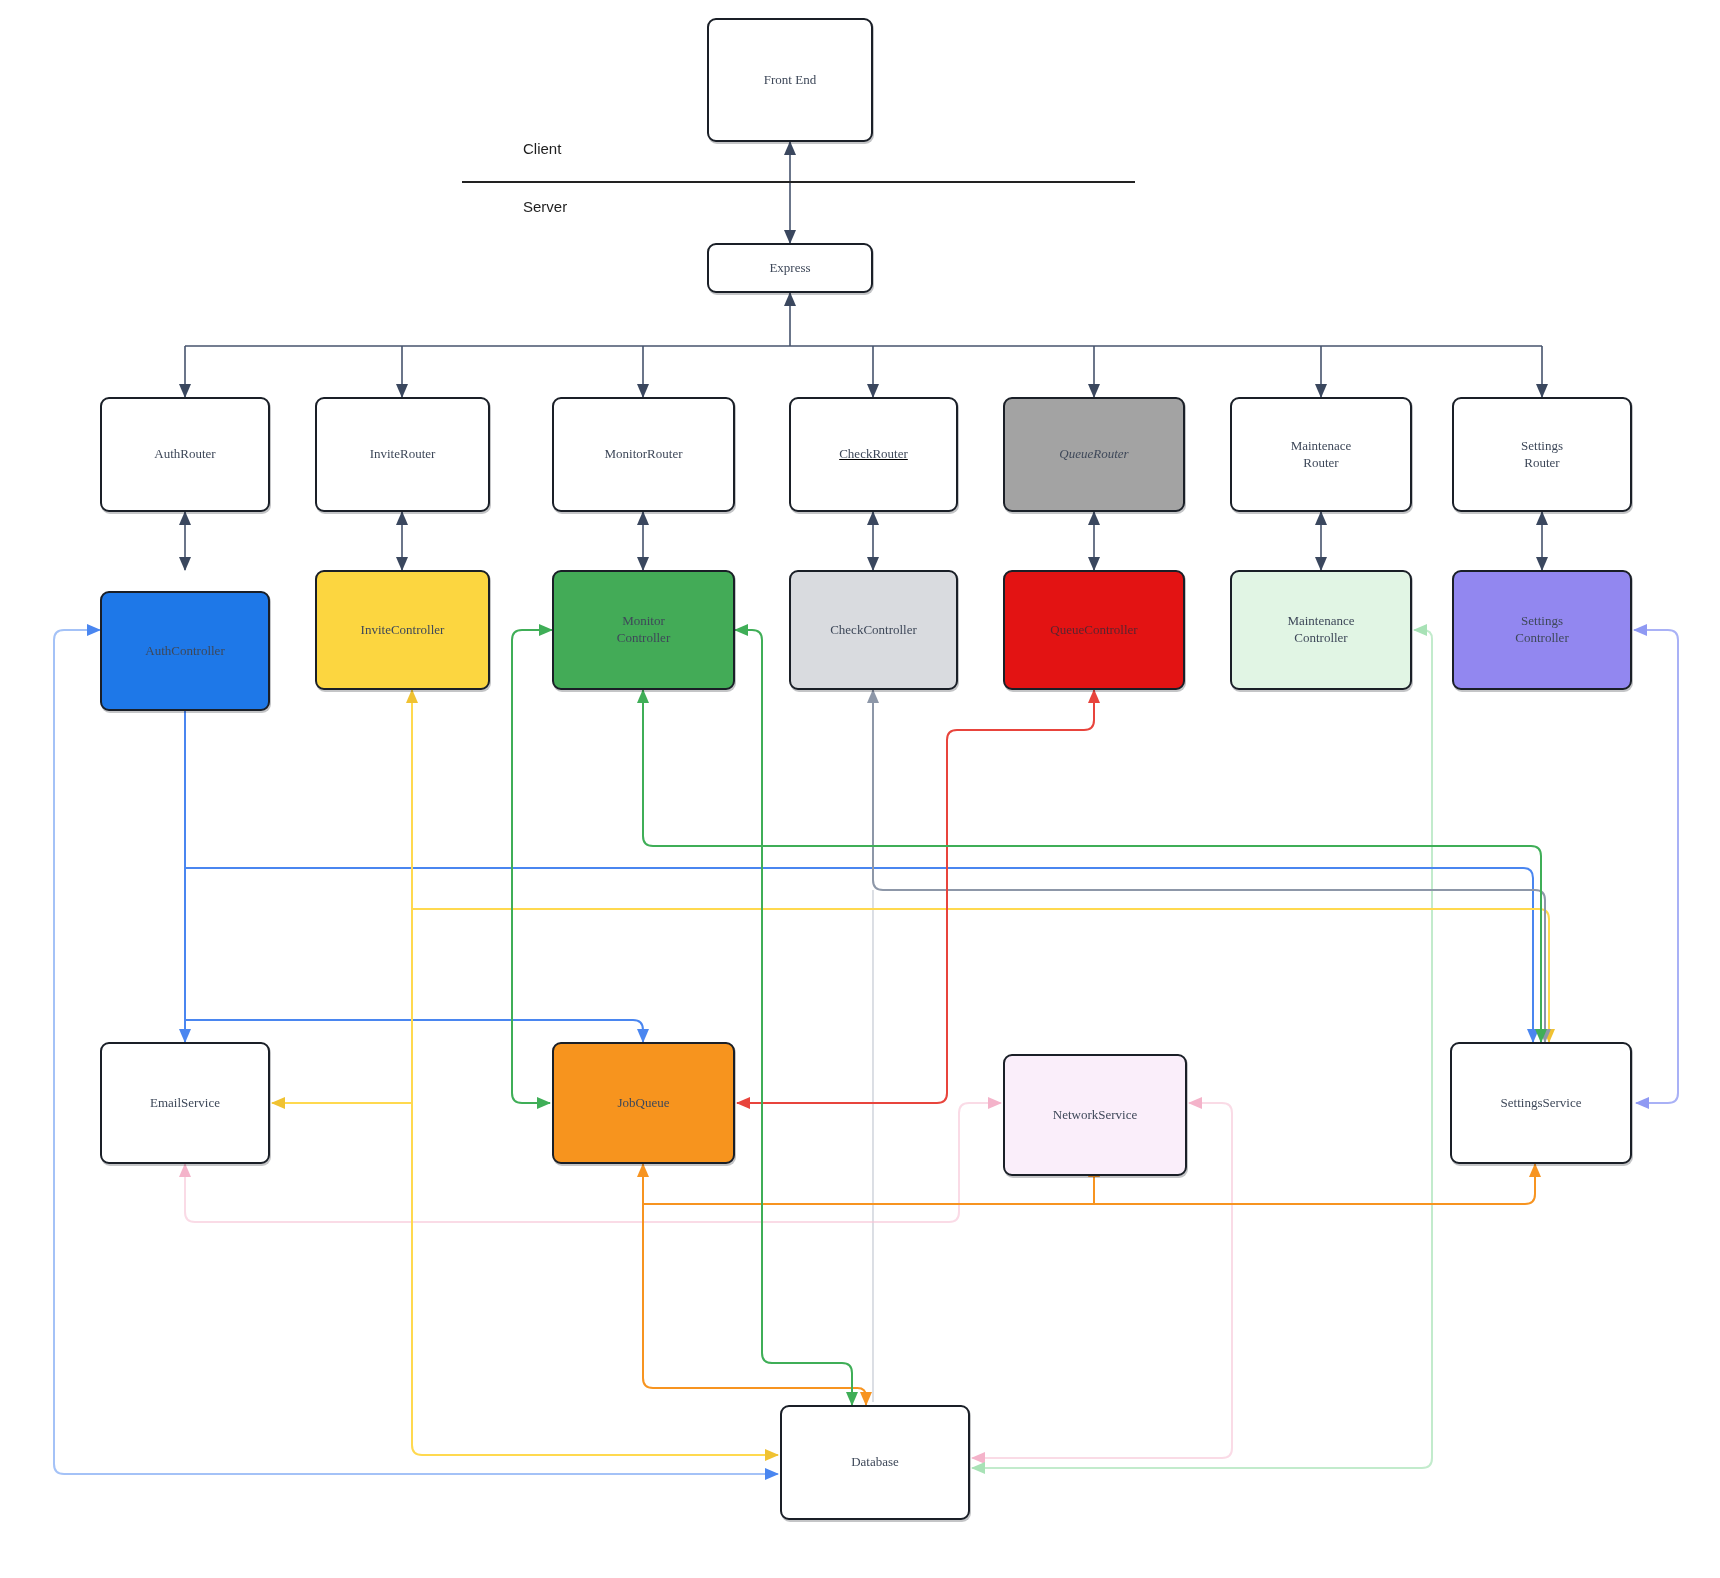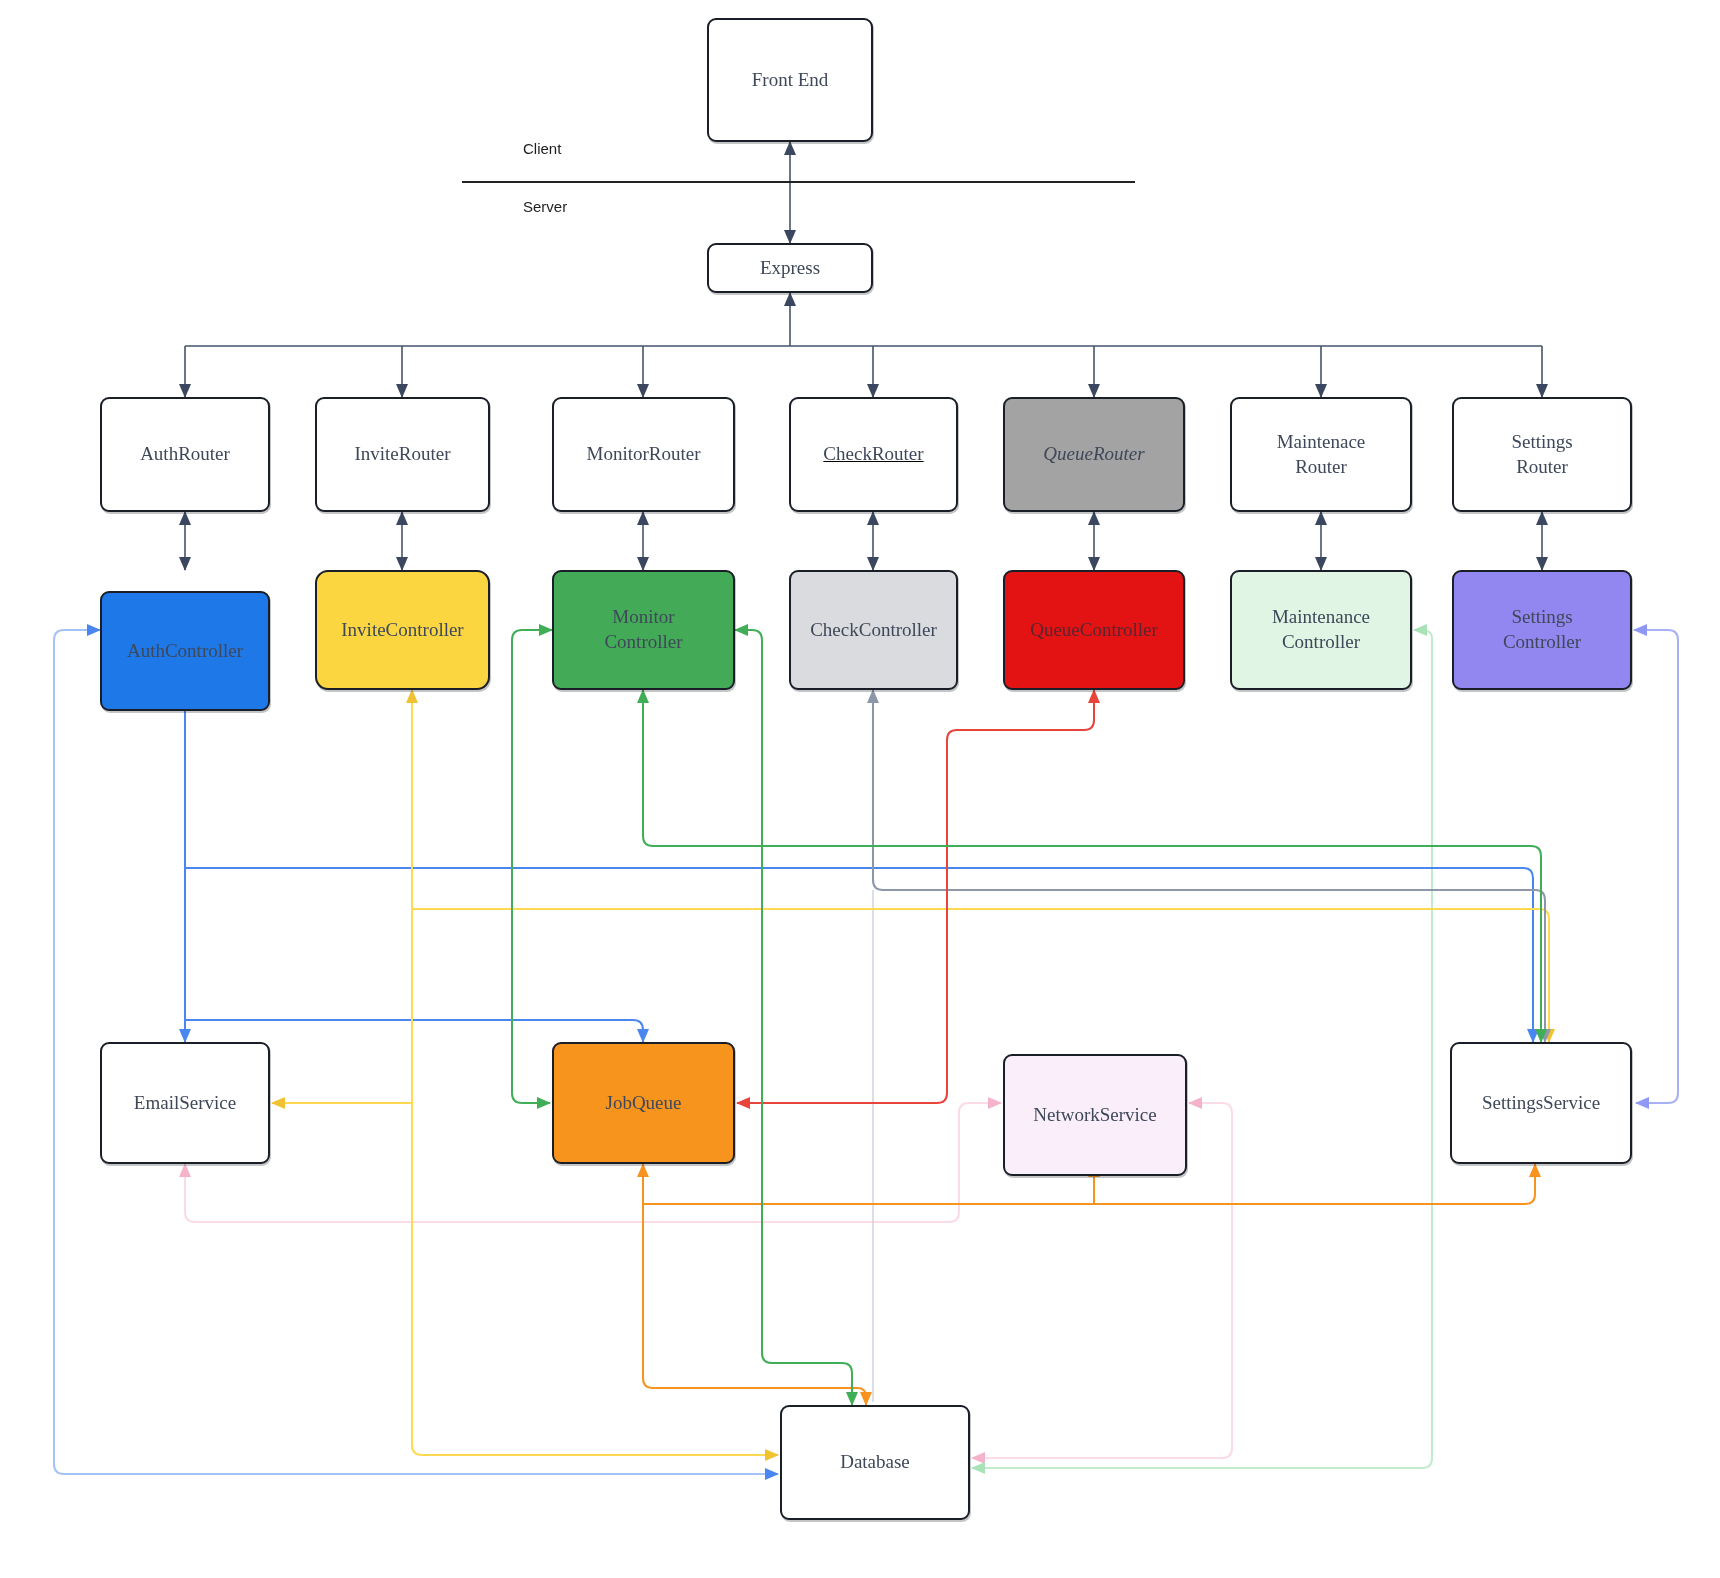--- a/index.html
+++ b/index.html
@@ -3,21 +3,21 @@
 <meta charset="utf-8">
 <style>
   html,body{margin:0;padding:0;background:#ffffff;}
   #canvas{position:relative;width:1720px;height:1578px;background:#ffffff;overflow:hidden;
           font-family:"Liberation Serif","DejaVu Serif",serif;}
   #edge-layer{position:absolute;left:0;top:0;width:1720px;height:1578px;}
   #node-layer{position:absolute;left:0;top:0;width:1720px;height:1578px;pointer-events:none;}
   .node{position:absolute;box-sizing:border-box;border:2.5px solid #1a1f27;border-radius:9px;
         display:flex;align-items:center;justify-content:center;text-align:center;
         box-shadow:1px 2px 0 rgba(20,24,30,0.25);}
-  .node .lbl{font-size:19px;color:#3e4859;white-space:pre-line;line-height:1.3;padding:0 6px;}
+  .node .lbl{font-size:13px;color:#3e4859;white-space:pre-line;line-height:1.3;padding:0 6px;}
   .cs-label{position:absolute;font-family:"Liberation Sans","DejaVu Sans",sans-serif;
             font-size:15px;color:#1e1e1e;}
   #divider{position:absolute;height:0;border-top:2px solid #222;}
 </style>
 </head>
 <body>
 
 <div id="canvas">
   <svg id="edge-layer" xmlns="http://www.w3.org/2000/svg" width="1720" height="1578">
     <defs>
@@ -119,21 +119,21 @@
         <span class="lbl">Maintenace
 Router</span>
       </div>
       <div class="node" style="left: 1452px; top: 397px; width: 180px; height: 115px; background: rgb(255, 255, 255);">
         <span class="lbl">Settings
 Router</span>
       </div>
       <div class="node" style="left: 100px; top: 570px; width: 170px; height: 120px; background: rgb(30, 120, 232); margin-top: 21px;">
         <span class="lbl">AuthController</span>
       </div>
-      <div class="node" style="left: 315px; top: 570px; width: 175px; height: 120px; background: rgb(252, 214, 64); border-radius: 13px;">
+      <div class="node" style="left: 315px; top: 570px; width: 175px; height: 120px; background: rgb(252, 214, 64);">
         <span class="lbl">InviteController</span>
       </div>
       <div class="node" style="left: 552px; top: 570px; width: 183px; height: 120px; background: rgb(67, 171, 87);">
         <span class="lbl">Monitor
 Controller</span>
       </div>
       <div class="node" style="left: 789px; top: 570px; width: 169px; height: 120px; background: rgb(217, 219, 223);">
         <span class="lbl">CheckController</span>
       </div>
       <div class="node" style="left: 1003px; top: 570px; width: 182px; height: 120px; background: rgb(227, 19, 19);">

